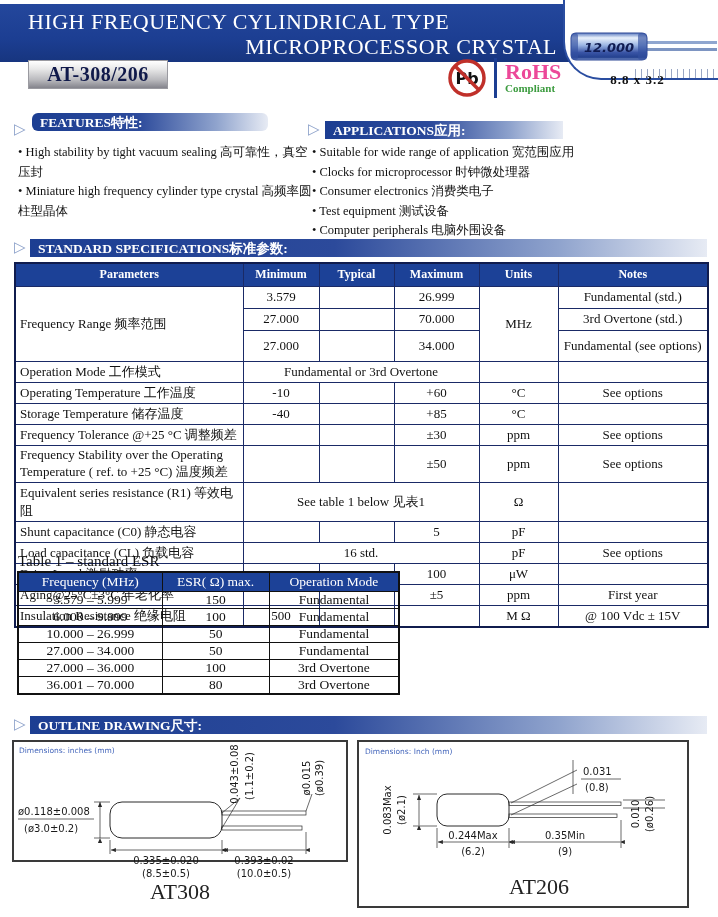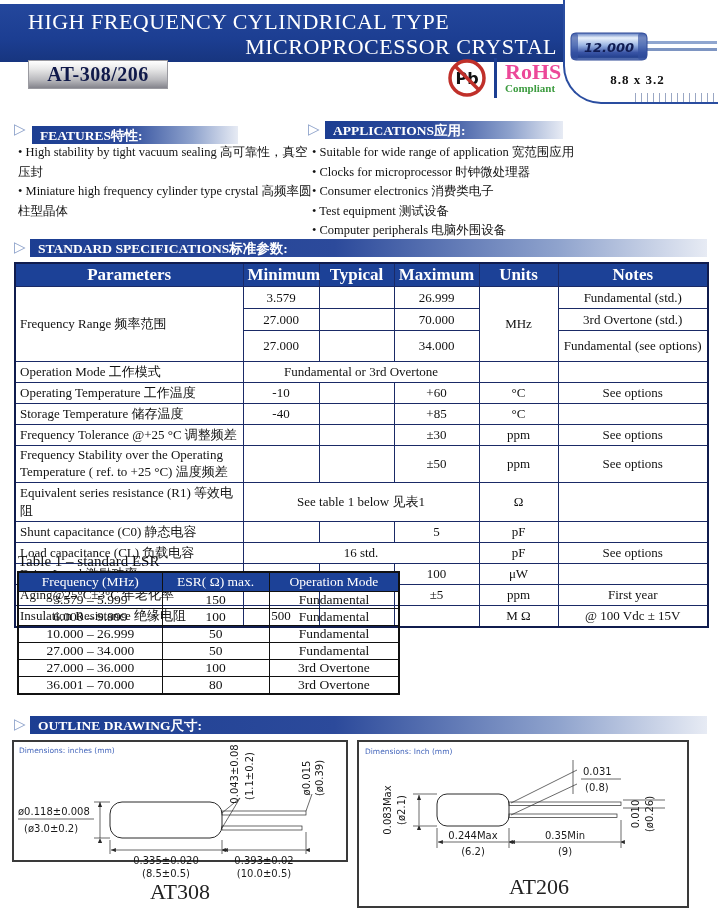--- a/index.html
+++ b/index.html
@@ -14,21 +14,21 @@
     position:absolute; left:0; top:4px; width:718px; height:58px;
     background:linear-gradient(180deg,#24479c 0%, #1c3e92 60%, #17357f 100%);
   }
   .banner .t1 {
     position:absolute; left:28px; top:5px; color:#fff; font-size:22px; letter-spacing:.5px; white-space:nowrap;
   }
   .banner .t2 {
     position:absolute; left:0; top:30px; width:557px; text-align:right; color:#fff; font-size:22px; letter-spacing:.5px; white-space:nowrap;
   }
   .corner-panel {
-    position:absolute; right:0; top:0; width:155px; height:104px;
+    position:absolute; right:0; top:0; width:155px; height:80px;
     background:#fff; border-left:2px solid #2a4da0; border-bottom:2px solid #2a4da0;
     border-bottom-left-radius:38px;
   }
   .corner-panel .size-label {
     position:absolute; left:0; right:8px; top:72px; text-align:center;
     font-size:13px; font-weight:bold; letter-spacing:1px; color:#111;
   }
   .ruler { position:absolute; right:4px; bottom:0; display:flex; gap:5px; }
   .ruler i { display:block; width:1px; height:9px; background:#9aa7c4; }
   .model-badge {
@@ -53,21 +53,21 @@
   .bullets li { list-style:none; }
   .bullets li::before { content:"• "; }
   
   table { border-collapse:collapse; }
   .spec-table {
     position:absolute; left:14px; top:262px; width:693px;
     font-size:13px; table-layout:fixed;
   }
   .spec-table td, .spec-table th { border:1px solid #1a2a66; padding:1px 4px; text-align:center; vertical-align:middle; }
   .spec-table { border:2px solid #101c4e; }
-  .spec-table th { background:#1c4197; color:#fff; font-size:17px; height:23px; }
+  .spec-table th { background:#1c4197; color:#fff; font-size:12px; height:23px; }
   .spec-table td.param { text-align:left; padding-left:4px; }
   .spec-table tr.h22 { height:22px; } .spec-table tr.h30 { height:31px; }
   .spec-table tr.h21 { height:21px; } .spec-table tr.h34 { height:34px; }
   
   .esr-title { position:absolute; left:18px; top:553px; font-size:15px; }
   .esr-table { position:absolute; left:17px; top:571px; width:383px; font-size:13.5px; border:2px solid #111; }
   .esr-table th { background:#1c4197; color:#fff; font-weight:normal; font-size:13.5px; height:19px; border:1px solid #111; }
   .esr-table td { border:1px solid #111; text-align:center; height:16px; padding:0 17px; }
   
   .draw-box { position:absolute; background:#fff; border:2px solid #3a3a3a; }
@@ -138,21 +138,21 @@
       <line x1="9" y1="9" x2="33" y2="33" stroke="#c0302a" stroke-width="3.5"></line>
     </svg>
     <div class="rohs-divider"></div>
     <div class="rohs-text">
       <div class="r1">RoHS</div>
       <div class="r2">Compliant</div>
     </div>
   </div>
 
   <span class="sec-marker" style="left:14px; top:122px;">▷</span>
-  <div class="sec-bar" style="left:32px; top:126px; width:206px;">FEATURES特性:</div>
+  <div class="sec-bar" style="left:32px; top:113px; width:236px;border-radius:6px;">FEATURES特性:</div>
   <ul class="bullets" style="left:18px; top:143px; width:295px;">
     <li>High stability by tight vacuum sealing 高可靠性，真空压封</li>
     <li>Miniature high frequency cylinder type crystal 高频率圆柱型晶体</li>
   </ul>
 
   <span class="sec-marker" style="left:308px; top:122px;">▷</span>
   <div class="sec-bar" style="left:325px; top:121px; width:238px;">APPLICATIONS应用:</div>
   <ul class="bullets" style="left:312px; top:143px; width:400px;">
     <li>Suitable for wide range of application 宽范围应用</li>
     <li>Clocks for microprocessor 时钟微处理器</li>

